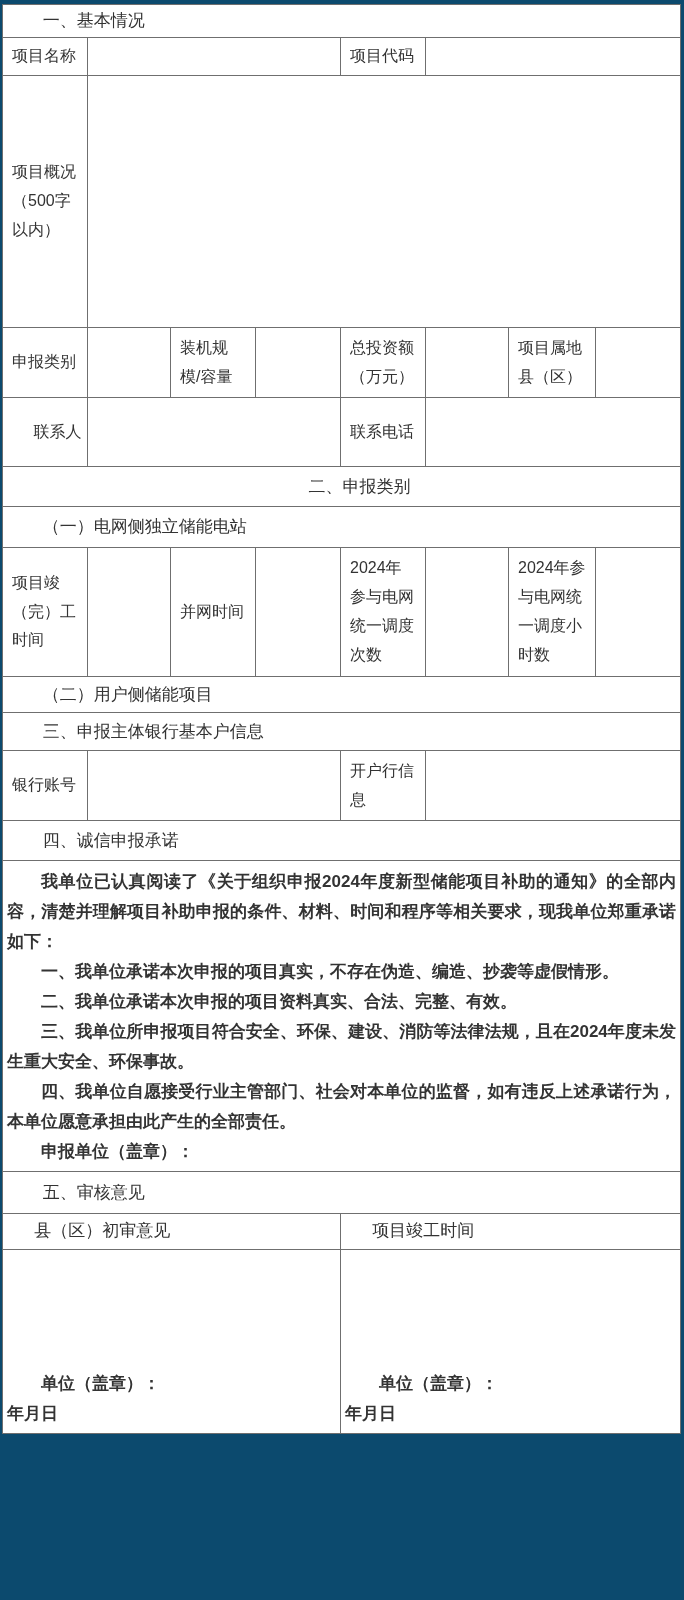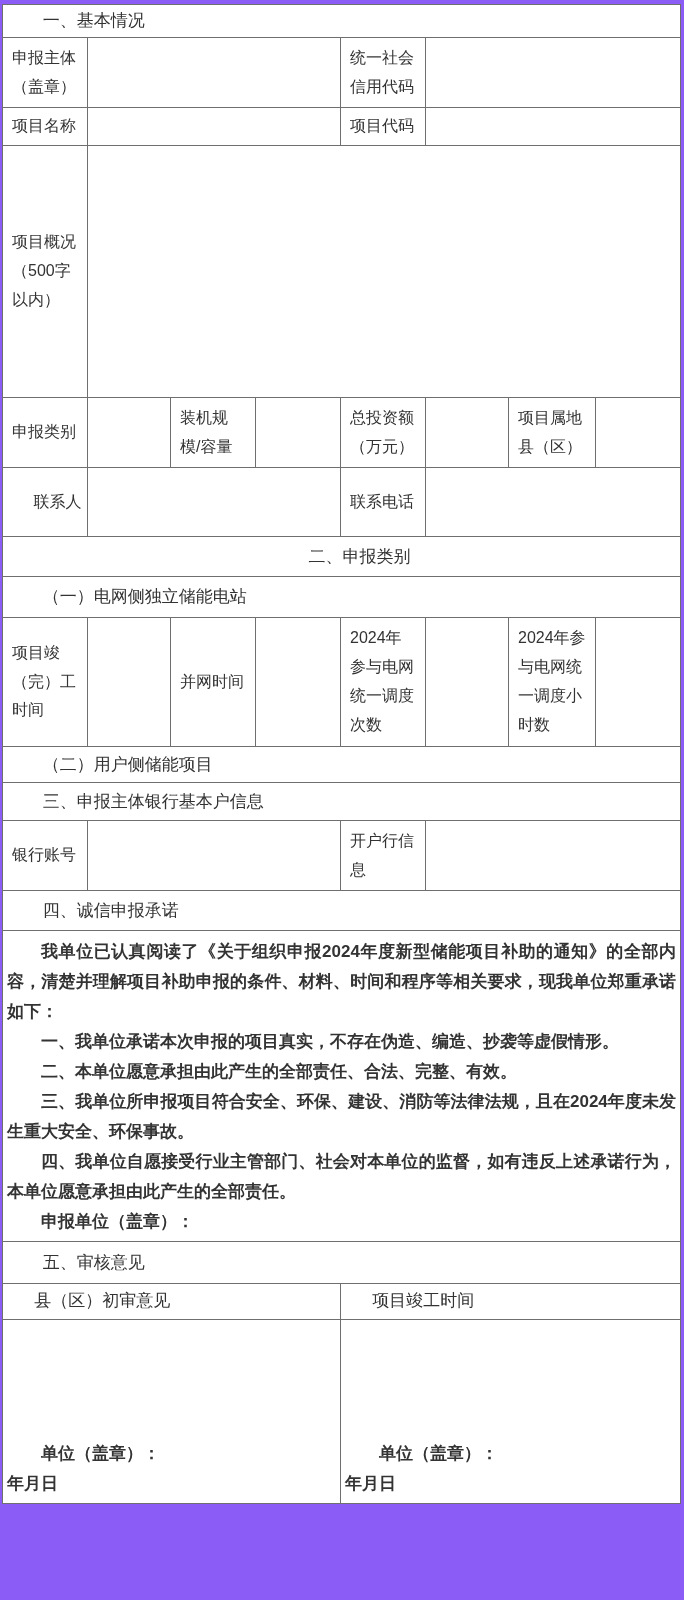--- a/index.html
+++ b/index.html
@@ -1,17 +1,17 @@
 <!DOCTYPE html>
 <html><head>
 <meta charset="utf-8">
 <style>
   html,body{margin:0;padding:0;background:#fdfdfd;}
   #page{
-    width:684px;height:1600px;background:#8b5cf6;overflow:hidden;
+    width:684px;height:1600px;background:#0c4a6e;overflow:hidden;
     font-family:"Liberation Sans","DejaVu Sans",sans-serif;
     color:#333;position:relative;box-sizing:border-box;
   }
   table.form{
     border-collapse:collapse;table-layout:fixed;
     width:678px;margin:4px 0 0 2px;background:#fff;
   }
   td{
     border:1px solid #6f6f6f;
     vertical-align:middle;
@@ -72,26 +72,20 @@
         <col style="width:83px">
         <col style="width:87px">
         <col style="width:85px">
     </colgroup>
 
     <tbody>
         <tr class="r1">
       <td class="sec" colspan="8">一、基本情况</td>
     </tr>
 
-    <tr class="r2">
-      <td>申报主体（盖章）</td>
-      <td class="field" colspan="3"></td>
-      <td>统一社会信用代码</td>
-      <td class="field" colspan="3"></td>
-    </tr>
 
     <tr class="r3">
       <td>项目名称</td>
       <td class="field" colspan="3"></td>
       <td>项目代码</td>
       <td class="field" colspan="3"></td>
     </tr>
 
     <tr class="r4">
       <td>项目概况（500字以内）</td>
@@ -152,21 +146,21 @@
     </tr>
 
     <tr class="r14">
       <td class="sec" colspan="8">四、诚信申报承诺</td>
     </tr>
 
     <tr class="r15">
       <td class="text-block" colspan="8">
         <p>我单位已认真阅读了《关于组织申报2024年度新型储能项目补助的通知》的全部内容，清楚并理解项目补助申报的条件、材料、时间和程序等相关要求，现我单位郑重承诺如下：</p>
         <p>一、我单位承诺本次申报的项目真实，不存在伪造、编造、抄袭等虚假情形。</p>
-        <p>二、本单位愿意承担由此产生的全部责任、合法、完整、有效。</p>
+        <p>二、我单位承诺本次申报的项目资料真实、合法、完整、有效。</p>
         <p>三、我单位所申报项目符合安全、环保、建设、消防等法律法规，且在2024年度未发生重大安全、环保事故。</p>
         <p>四、我单位自愿接受行业主管部门、社会对本单位的监督，如有违反上述承诺行为，本单位愿意承担由此产生的全部责任。</p>
         <p>申报单位（盖章）：</p>
       </td>
     </tr>
 
     <tr class="r16">
       <td class="sec" colspan="8">五、审核意见</td>
     </tr>
 

